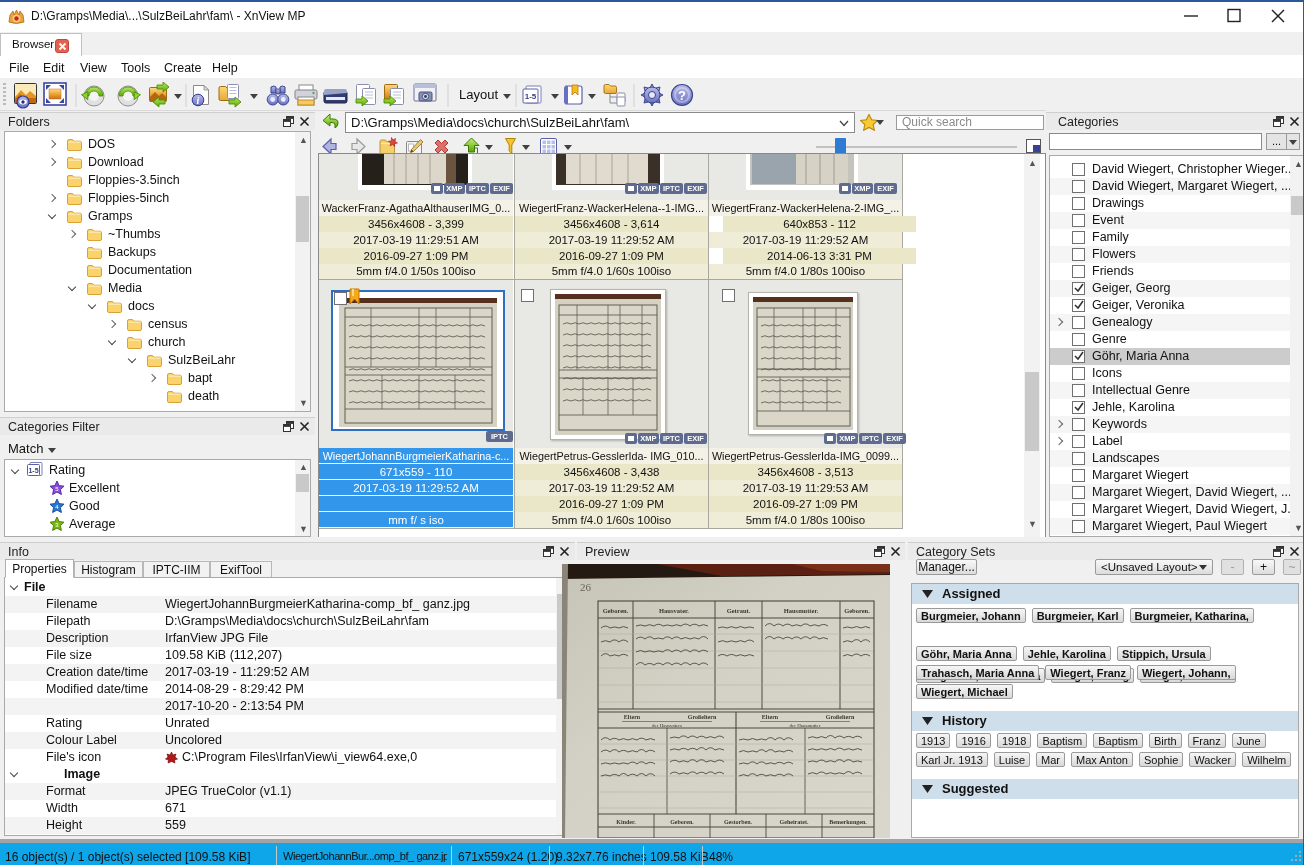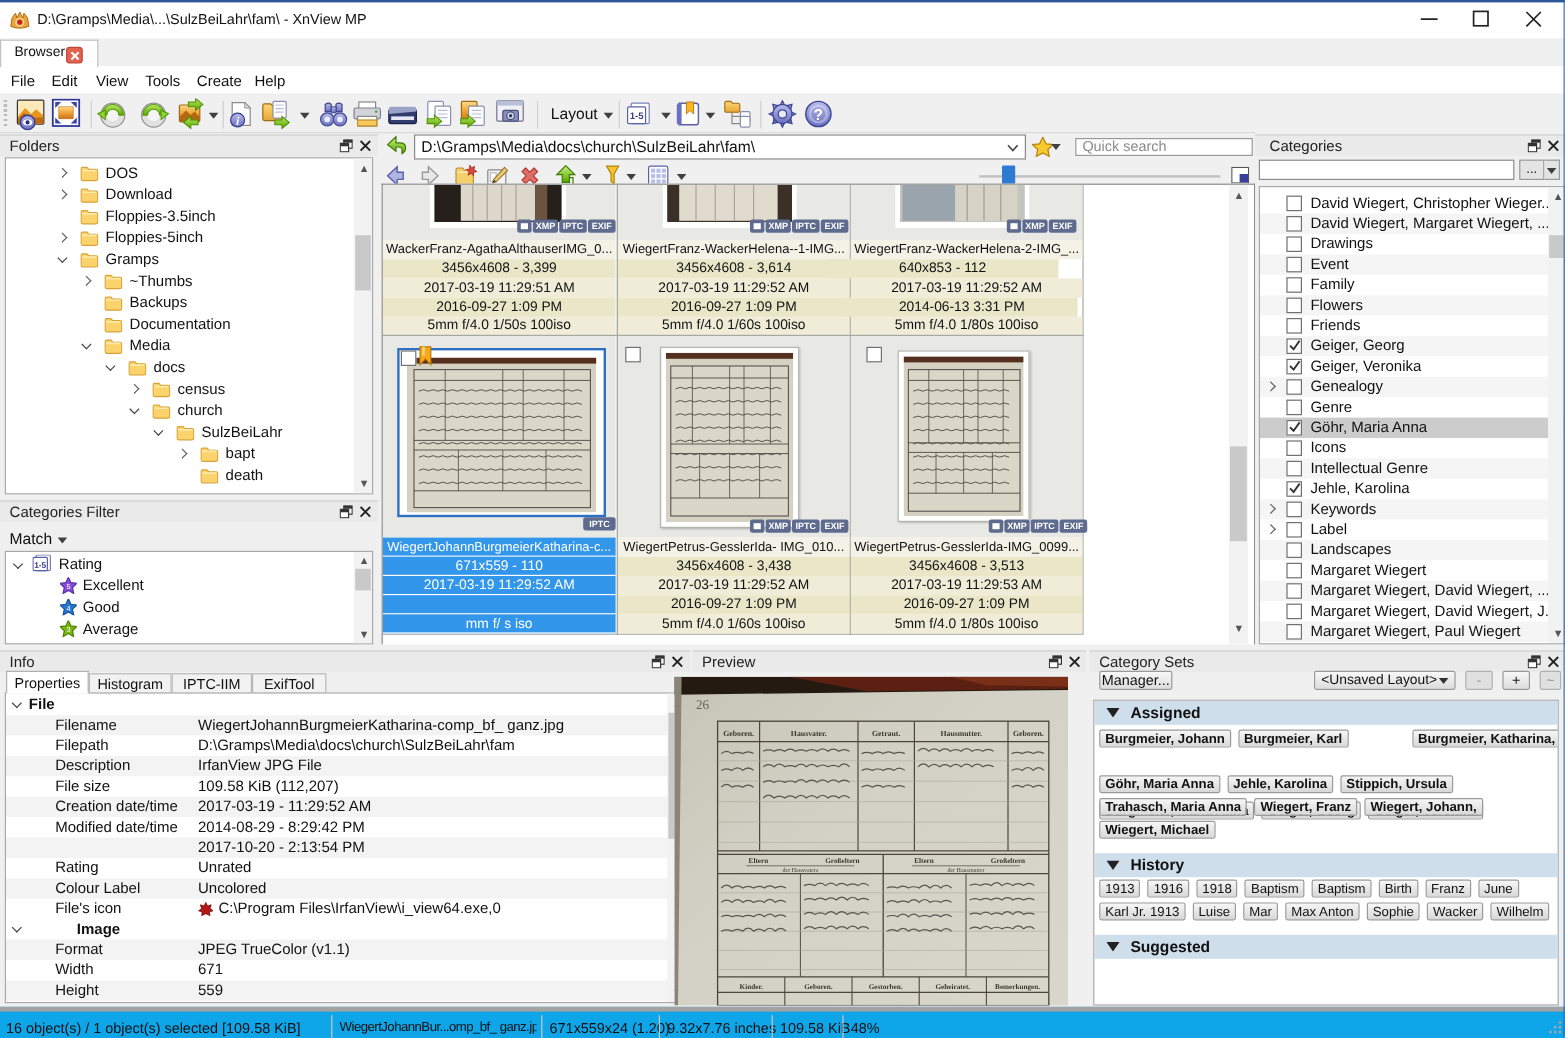--- a/index.html
+++ b/index.html
@@ -481,23 +481,23 @@
 <div class="thtxt" style="left:0px;top:94px;width:194px;background:#eae7c9;">2016-09-27 1:09 PM</div>
 <div class="thtxt" style="left:0px;top:110px;width:194px;background:#efecd8;height:15px;line-height:15px;">5mm f/4.0 1/50s 100iso</div>
 
 <div class="thtxt" style="left:196px;top:46px;width:193px;background:#f4f2e6;font-size:10.8px;">WiegertFranz-WackerHelena--1-IMG...</div>
 <div class="thtxt" style="left:196px;top:62px;width:193px;background:#eae7c9;">3456x4608 - 3,614</div>
 <div class="thtxt" style="left:196px;top:78px;width:193px;background:#efecd8;">2017-03-19 11:29:52 AM</div>
 <div class="thtxt" style="left:196px;top:94px;width:193px;background:#eae7c9;">2016-09-27 1:09 PM</div>
 <div class="thtxt" style="left:196px;top:110px;width:193px;background:#efecd8;height:15px;line-height:15px;">5mm f/4.0 1/60s 100iso</div>
 
 <div class="thtxt" style="left:390px;top:46px;width:193px;background:#f4f2e6;font-size:10.8px;">WiegertFranz-WackerHelena-2-IMG_...</div>
-<div class="thtxt" style="left:370px;top:62px;width:193px;background:#eae7c9;">640x853 - 112</div>
+<div class="thtxt" style="left:404px;top:62px;width:193px;background:#eae7c9;">640x853 - 112</div>
 <div class="thtxt" style="left:390px;top:78px;width:193px;background:#efecd8;">2017-03-19 11:29:52 AM</div>
-<div class="thtxt" style="left:386px;top:94px;width:193px;background:#eae7c9;">2014-06-13 3:31 PM</div>
+<div class="thtxt" style="left:404px;top:94px;width:193px;background:#eae7c9;">2014-06-13 3:31 PM</div>
 <div class="thtxt" style="left:390px;top:110px;width:193px;background:#efecd8;height:15px;line-height:15px;">5mm f/4.0 1/80s 100iso</div>
 
 <svg class="abs" style="left:39px;top:0;" width="114" height="38">
         <rect x="0" y="0" width="114" height="36" fill="#fff"></rect>
         <rect x="4" y="0" width="106" height="31" fill="#26201a"></rect>
         <rect x="26" y="0" width="62" height="30" fill="#dcd7ca"></rect>
         <g stroke="#a8a396" stroke-width="1">
           <line x1="36" y1="0" x2="36" y2="30"></line>
           <line x1="48" y1="0" x2="48" y2="30"></line>
           <line x1="60" y1="0" x2="60" y2="30"></line>
@@ -960,21 +960,21 @@
 <div class="abs" style="left:1221px;top:559px;width:23px;height:16px;background:#e0e0e0;border:1px solid #b0b0b0;border-radius:2px;font-size:12px;text-align:center;line-height:14px;color:#999;">-</div>
 <div class="abs" style="left:1252px;top:559px;width:23px;height:16px;background:linear-gradient(#f8f8f8,#dcdcdc);border:1px solid #9a9a9a;border-radius:2px;font-size:12px;text-align:center;line-height:14px;">+</div>
 <div class="abs" style="left:1283px;top:559px;width:18px;height:16px;background:#e0e0e0;border:1px solid #b0b0b0;border-radius:2px;font-size:12px;text-align:center;line-height:14px;color:#999;">~</div>
 <div class="panelbox" style="left:911px;top:583px;width:388px;height:255px;overflow:hidden;">
     <div class="band" style="top:0px;">
       <span style="position:absolute;left:30px;">Assigned</span>
       <svg style="position:absolute;left:10px;top:6px;" width="11" height="8">
         <path d="M0 0 L11 0 L5.5 8 Z" fill="#222"></path>
       </svg>
     </div>
-<div class="abs" style="left:4px;top:24px;white-space:nowrap;"><span class="tag" style="font-weight:bold;">Burgmeier, Johann</span><span class="tag" style="font-weight:bold;">Burgmeier, Karl</span><span class="tag" style="font-weight:bold;margin-left:47px;">Burgmeier, Katharina,</span></div>
+<div class="abs" style="left:4px;top:24px;white-space:nowrap;"><span class="tag" style="font-weight:bold;">Burgmeier, Johann</span><span class="tag" style="font-weight:bold;">Burgmeier, Karl</span><span class="tag" style="font-weight:bold;">Burgmeier, Katharina,</span></div>
 <div class="abs" style="left:4px;top:43px;white-space:nowrap;margin-top:41px;"><span class="tag" style="font-weight:bold;">Burgmeier, Maria Anna</span><span class="tag" style="font-weight:bold;">Geiger, Georg</span><span class="tag" style="font-weight:bold;">Geiger, Veronika</span></div>
 <div class="abs" style="left:4px;top:62px;white-space:nowrap;"><span class="tag" style="font-weight:bold;">Göhr, Maria Anna</span><span class="tag" style="font-weight:bold;">Jehle, Karolina</span><span class="tag" style="font-weight:bold;">Stippich, Ursula</span></div>
 <div class="abs" style="left:4px;top:81px;white-space:nowrap;"><span class="tag" style="font-weight:bold;">Trahasch, Maria Anna</span><span class="tag" style="font-weight:bold;">Wiegert, Franz</span><span class="tag" style="font-weight:bold;">Wiegert, Johann,</span></div>
 <div class="abs" style="left:4px;top:100px;white-space:nowrap;"><span class="tag" style="font-weight:bold;">Wiegert, Michael</span></div>
 <div class="band" style="top:127px;">
       <span style="position:absolute;left:30px;">History</span>
       <svg style="position:absolute;left:10px;top:6px;" width="11" height="8">
         <path d="M0 0 L11 0 L5.5 8 Z" fill="#222"></path>
       </svg>
     </div>

